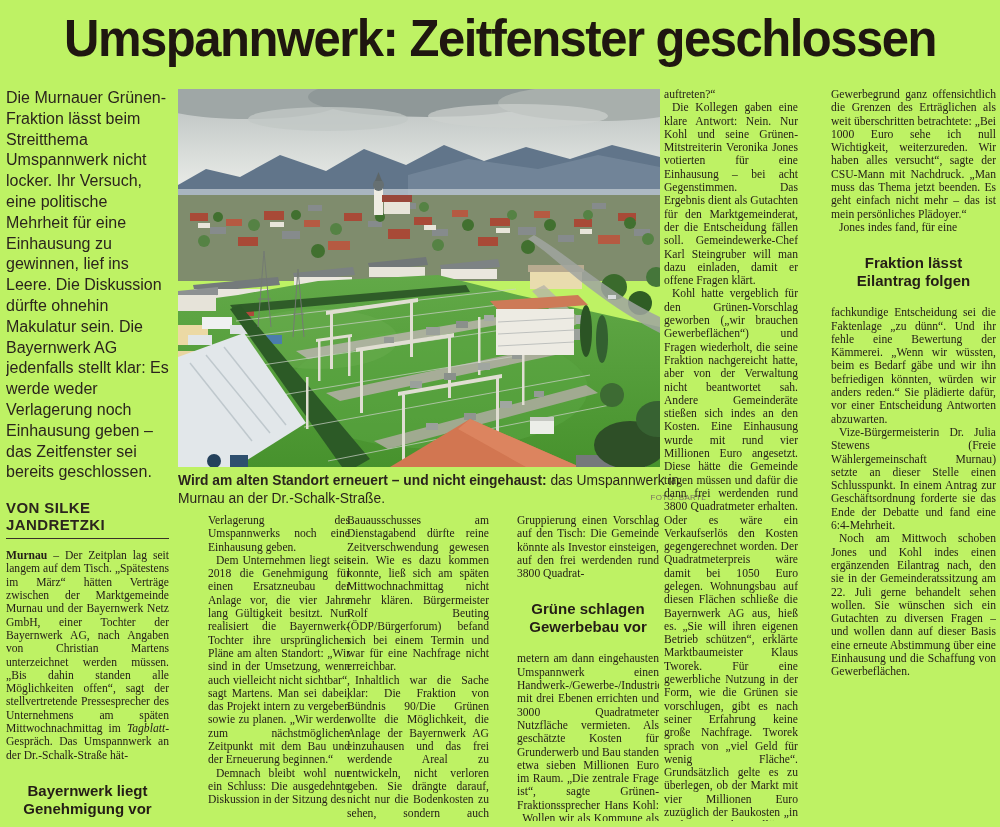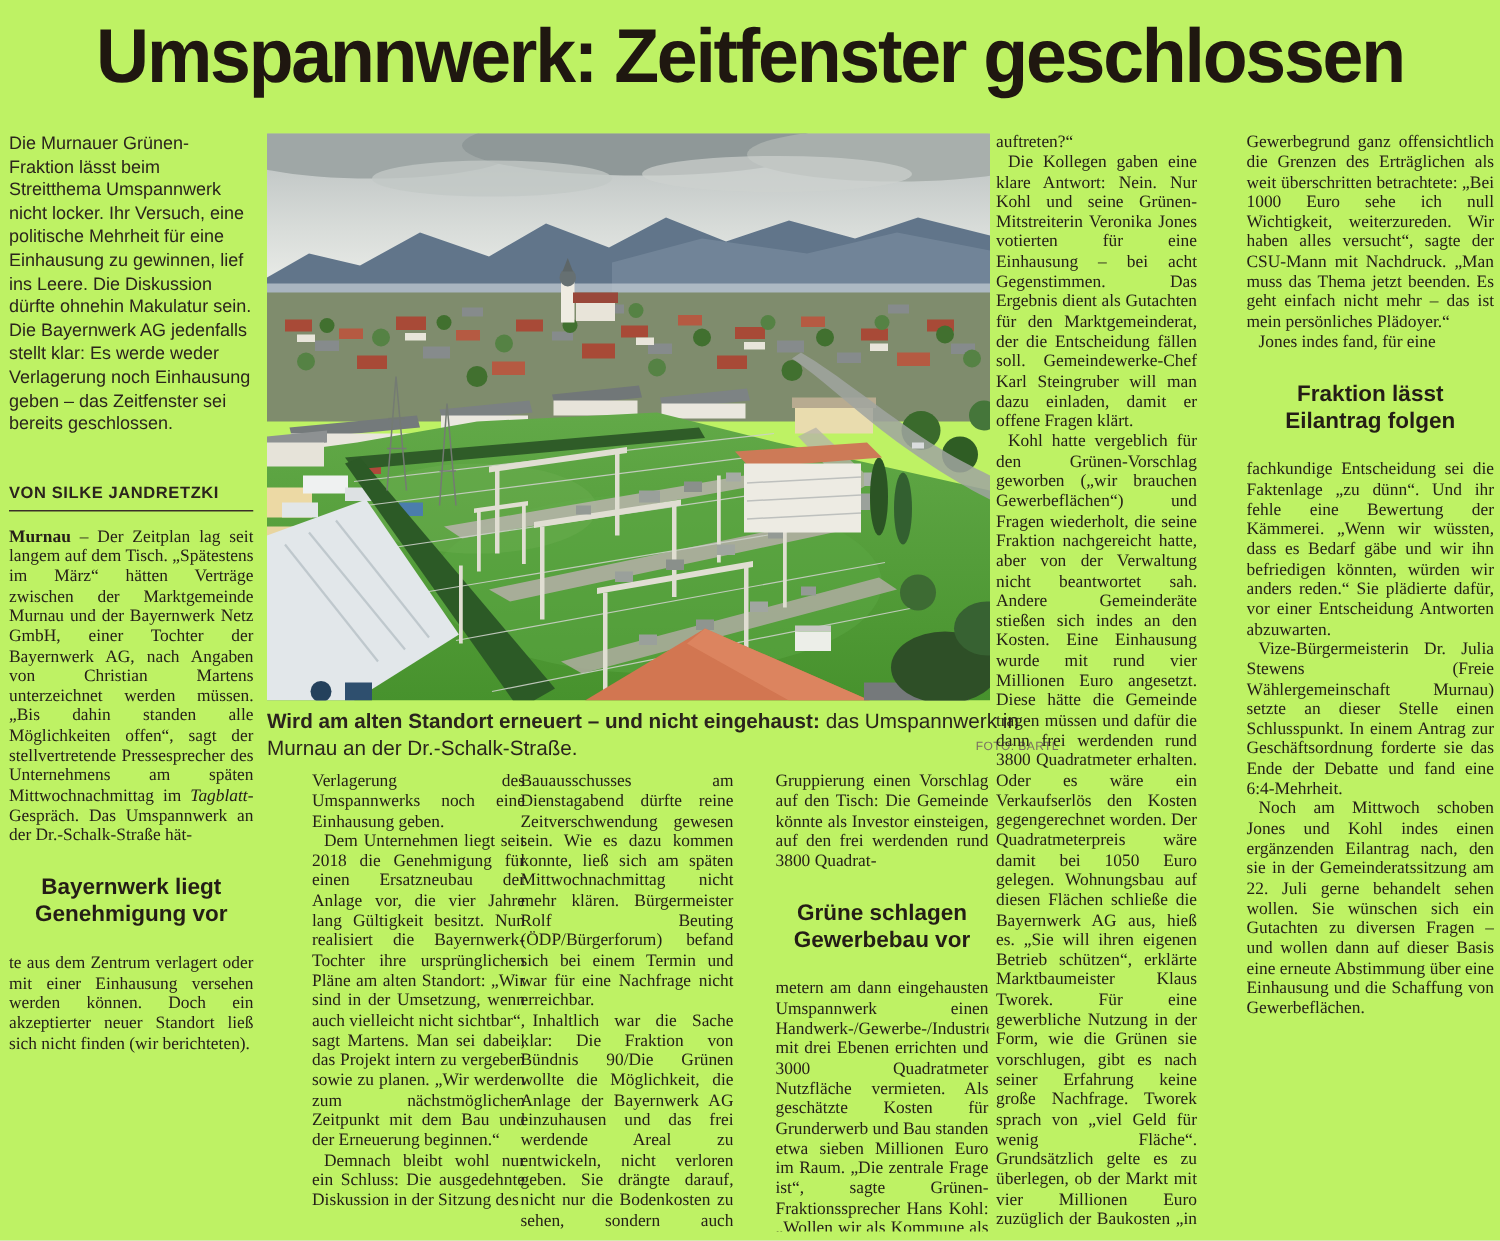--- a/index.html
+++ b/index.html
@@ -8,23 +8,23 @@
   .headline{position:absolute;left:0;right:0;top:10px;margin:0;text-align:center;
         font-family:"Liberation Sans",sans-serif;font-weight:bold;font-size:49px;
         letter-spacing:-1.5px;color:#1f1710;transform:scaleY(1.04);}
   .col{position:absolute;overflow:hidden;}
   .col1{left:6px;top:88px;width:163px;height:733px;}
   .col2{left:177px;top:514px;width:142px;height:307px;margin-left:31px;}
   .col3{left:347px;top:514px;width:142px;height:307px;}
   .col4{left:517px;top:514px;width:142px;height:307px;}
   .col5{left:664px;top:88px;width:134px;height:733px;}
   .col6{left:831px;top:88px;width:165px;height:733px;}
-  .intro{margin:0 0 22px 0;font-family:"Liberation Sans",sans-serif;font-size:12px;
+  .intro{margin:0 0 6px 0;font-family:"Liberation Sans",sans-serif;font-size:16px;
         line-height:1.3;color:#2b241d;text-align:left;}
-  .byline{font-family:"Liberation Sans",sans-serif;font-weight:bold;font-size:11px;
+  .byline{font-family:"Liberation Sans",sans-serif;font-weight:bold;font-size:15px;
         letter-spacing:.4px;color:#2b241d;border-bottom:1.5px solid #3a3028;
         padding:10px 0 5px 0;margin-bottom:10px;}
   p.body{margin:0;font-size:11.6px;line-height:13.3px;text-align:justify;hyphens:auto;}
   p.ind{text-indent:8px;}
   .subhead{margin:20px 6px 16px 6px;text-align:center;font-family:"Liberation Sans",sans-serif;
         font-weight:bold;font-size:15px;line-height:1.2;color:#241d16;}
   .lead{font-weight:bold;}
   .it{font-style:italic;}
   figure.photo{position:absolute;left:177px;top:88px;width:530px;margin:1px;}
   figure.photo svg{display:block;}
@@ -291,18 +291,18 @@
     <p class="body">auftreten?“</p>
     <p class="body ind">Die Kollegen gaben eine klare Antwort: Nein. Nur Kohl und seine Grünen-Mitstreiterin Veronika Jones votierten für eine Einhausung – bei acht Gegenstimmen. Das Ergebnis dient als Gutachten für den Marktgemeinderat, der die Entscheidung fällen soll. Gemeindewerke-Chef Karl Steingruber will man dazu einladen, damit er offene Fragen klärt.</p>
     <p class="body ind">Kohl hatte vergeblich für den Grünen-Vorschlag geworben („wir brauchen Gewerbeflächen“) und Fragen wiederholt, die seine Fraktion nachgereicht hatte, aber von der Verwaltung nicht beantwortet sah. Andere Gemeinderäte stießen sich indes an den Kosten. Eine Einhausung wurde mit rund vier Millionen Euro angesetzt. Diese hätte die Gemeinde tragen müssen und dafür die dann frei werdenden rund 3800 Quadratmeter erhalten. Oder es wäre ein Verkaufserlös den Kosten gegengerechnet worden. Der Quadratmeterpreis wäre damit bei 1050 Euro gelegen. Wohnungsbau auf diesen Flächen schließe die Bayernwerk AG aus, hieß es. „Sie will ihren eigenen Betrieb schützen“, erklärte Marktbaumeister Klaus Tworek. Für eine gewerbliche Nutzung in der Form, wie die Grünen sie vorschlugen, gibt es nach seiner Erfahrung keine große Nachfrage. Tworek sprach von „viel Geld für wenig Fläche“. Grundsätzlich gelte es zu überlegen, ob der Markt mit vier Millionen Euro zuzüglich der Baukosten „in Vorleistung gehen will“.</p>
 
   </div>
 
   <div class="col col6">
     <p class="body">Gewerbegrund ganz offensichtlich die Grenzen des Erträglichen als weit überschritten betrachtete: „Bei 1000 Euro sehe ich null Wichtigkeit, weiterzureden. Wir haben alles versucht“, sagte der CSU-Mann mit Nachdruck. „Man muss das Thema jetzt beenden. Es geht einfach nicht mehr – das ist mein persönliches Plädoyer.“</p>
     <p class="body ind">Jones indes fand, für eine</p>
     <h3 class="subhead">Fraktion lässt Eilantrag folgen</h3>
-    <p class="body">fachkundige Entscheidung sei die Faktenlage „zu dünn“. Und ihr fehle eine Bewertung der Kämmerei. „Wenn wir wüssten, dass es Bedarf gäbe und wir ihn befriedigen könnten, würden wir anders reden.“ Sie plädierte dafür, vor einer Entscheidung Antworten abzuwarten.</p>
+    <p class="body">fachkundige Entscheidung sei die Faktenlage „zu dünn“. Und ihr fehle eine Bewertung der Kämmerei. „Wenn wir wüssten, beim es Bedarf gäbe und wir ihn befriedigen könnten, würden wir anders reden.“ Sie plädierte dafür, vor einer Entscheidung Antworten abzuwarten.</p>
     <p class="body ind">Vize-Bürgermeisterin Dr. Julia Stewens (Freie Wählergemeinschaft Murnau) setzte an dieser Stelle einen Schlusspunkt. In einem Antrag zur Geschäftsordnung forderte sie das Ende der Debatte und fand eine 6:4-Mehrheit.</p>
     <p class="body ind">Noch am Mittwoch schoben Jones und Kohl indes einen ergänzenden Eilantrag nach, den sie in der Gemeinderatssitzung am 22. Juli gerne behandelt sehen wollen. Sie wünschen sich ein Gutachten zu diversen Fragen – und wollen dann auf dieser Basis eine erneute Abstimmung über eine Einhausung und die Schaffung von Gewerbeflächen.</p>
   </div>
 
 </div>
 
 </body></html>

